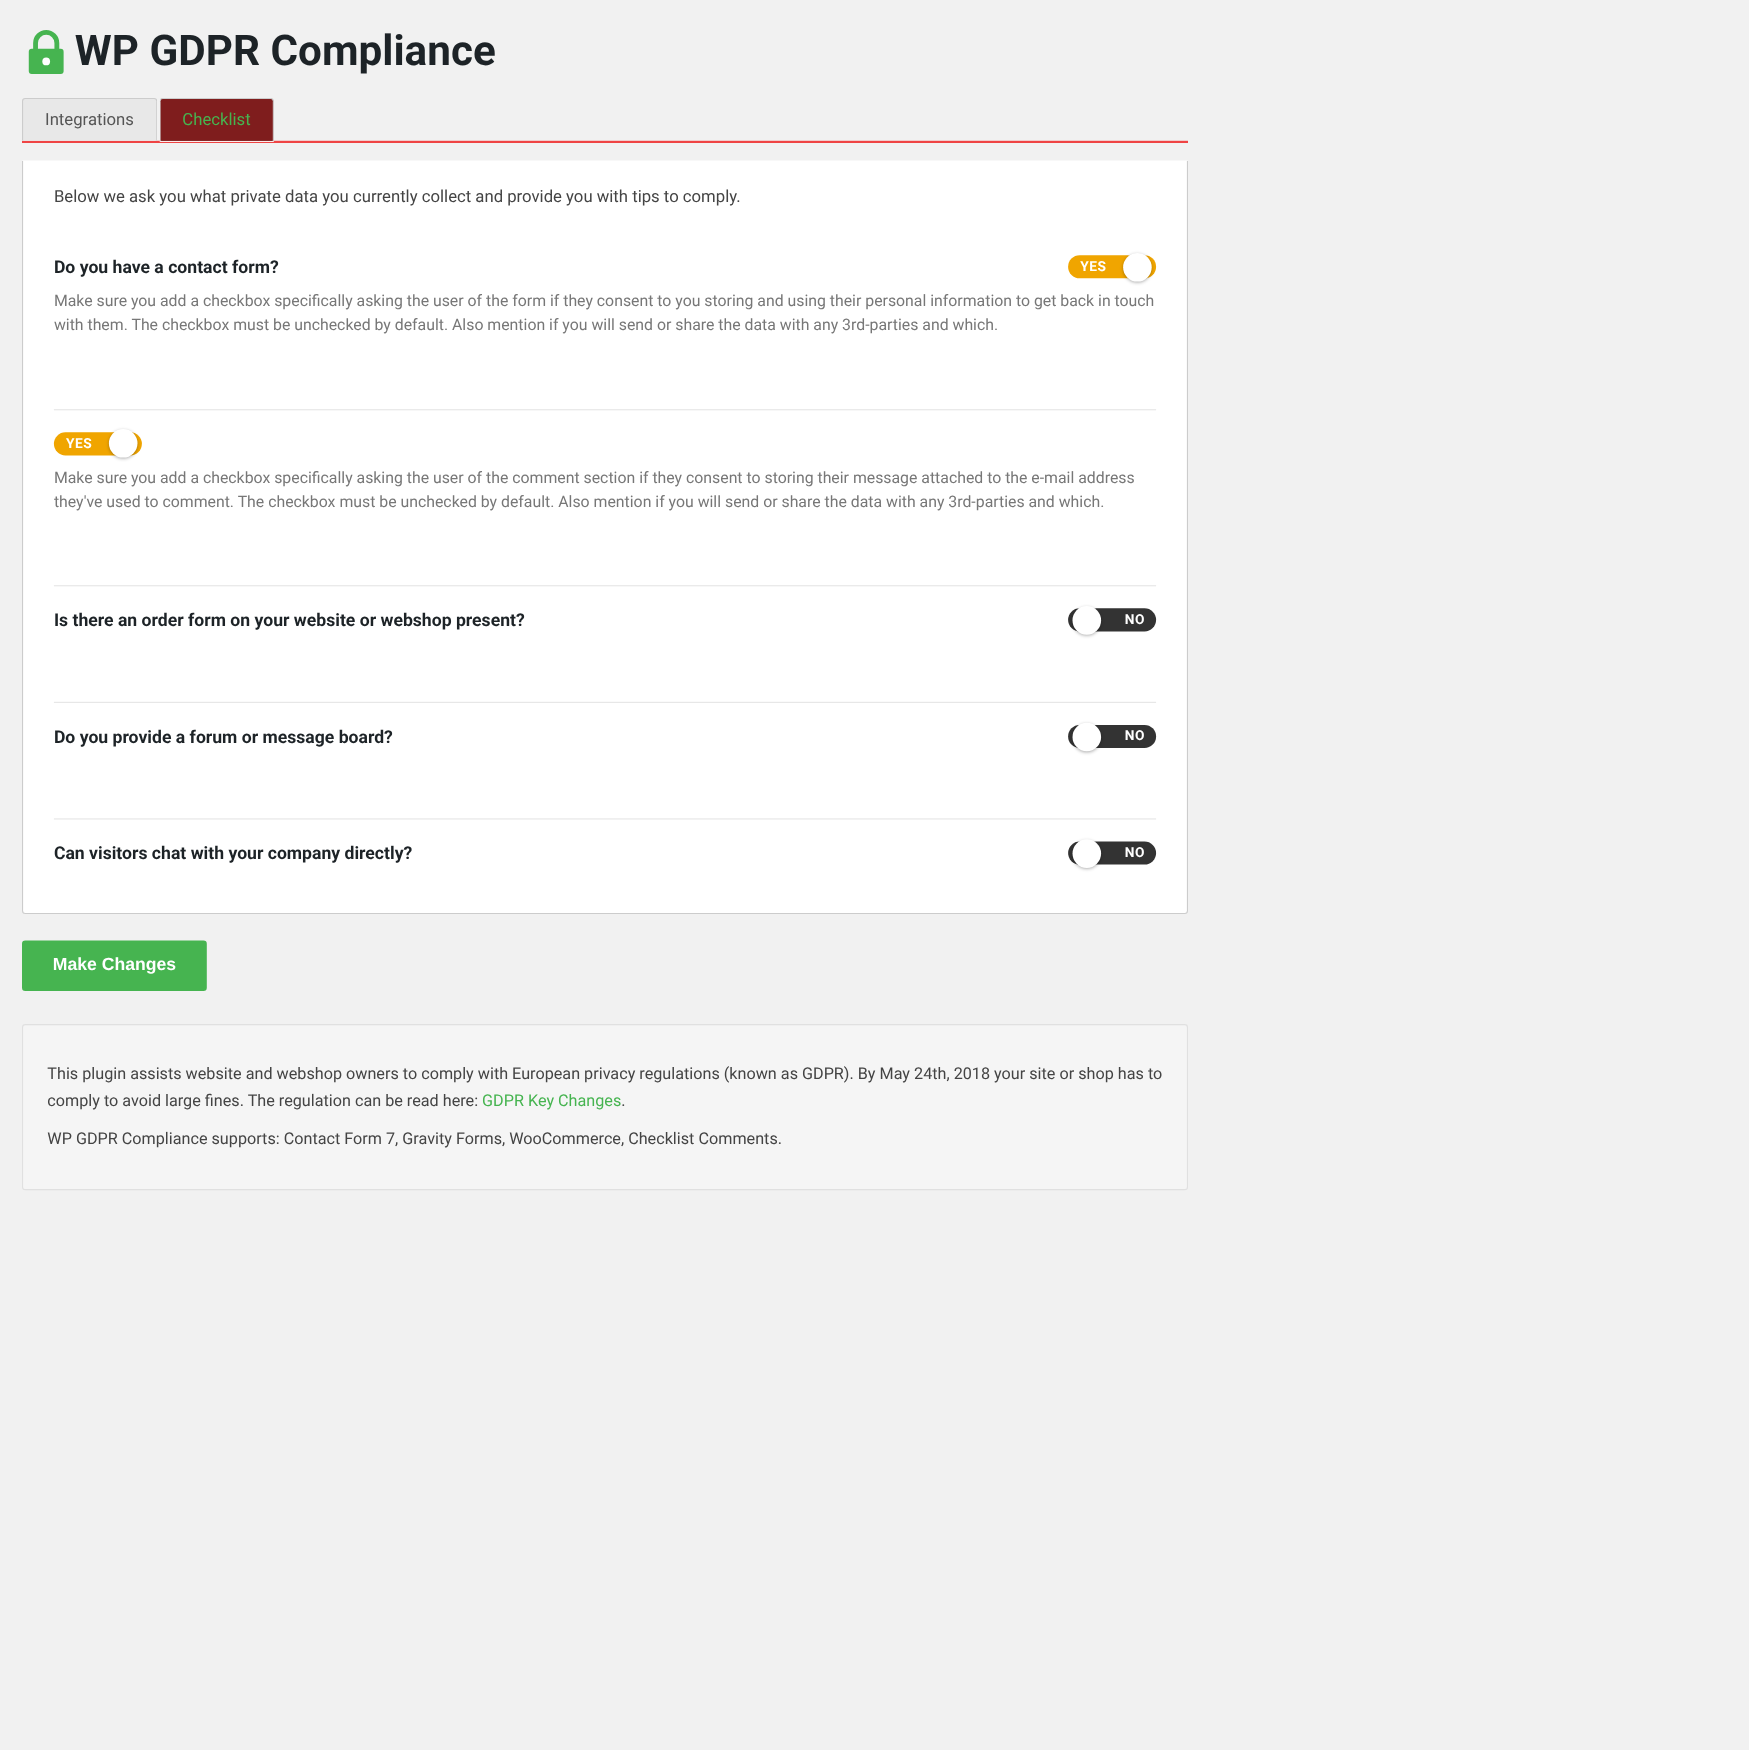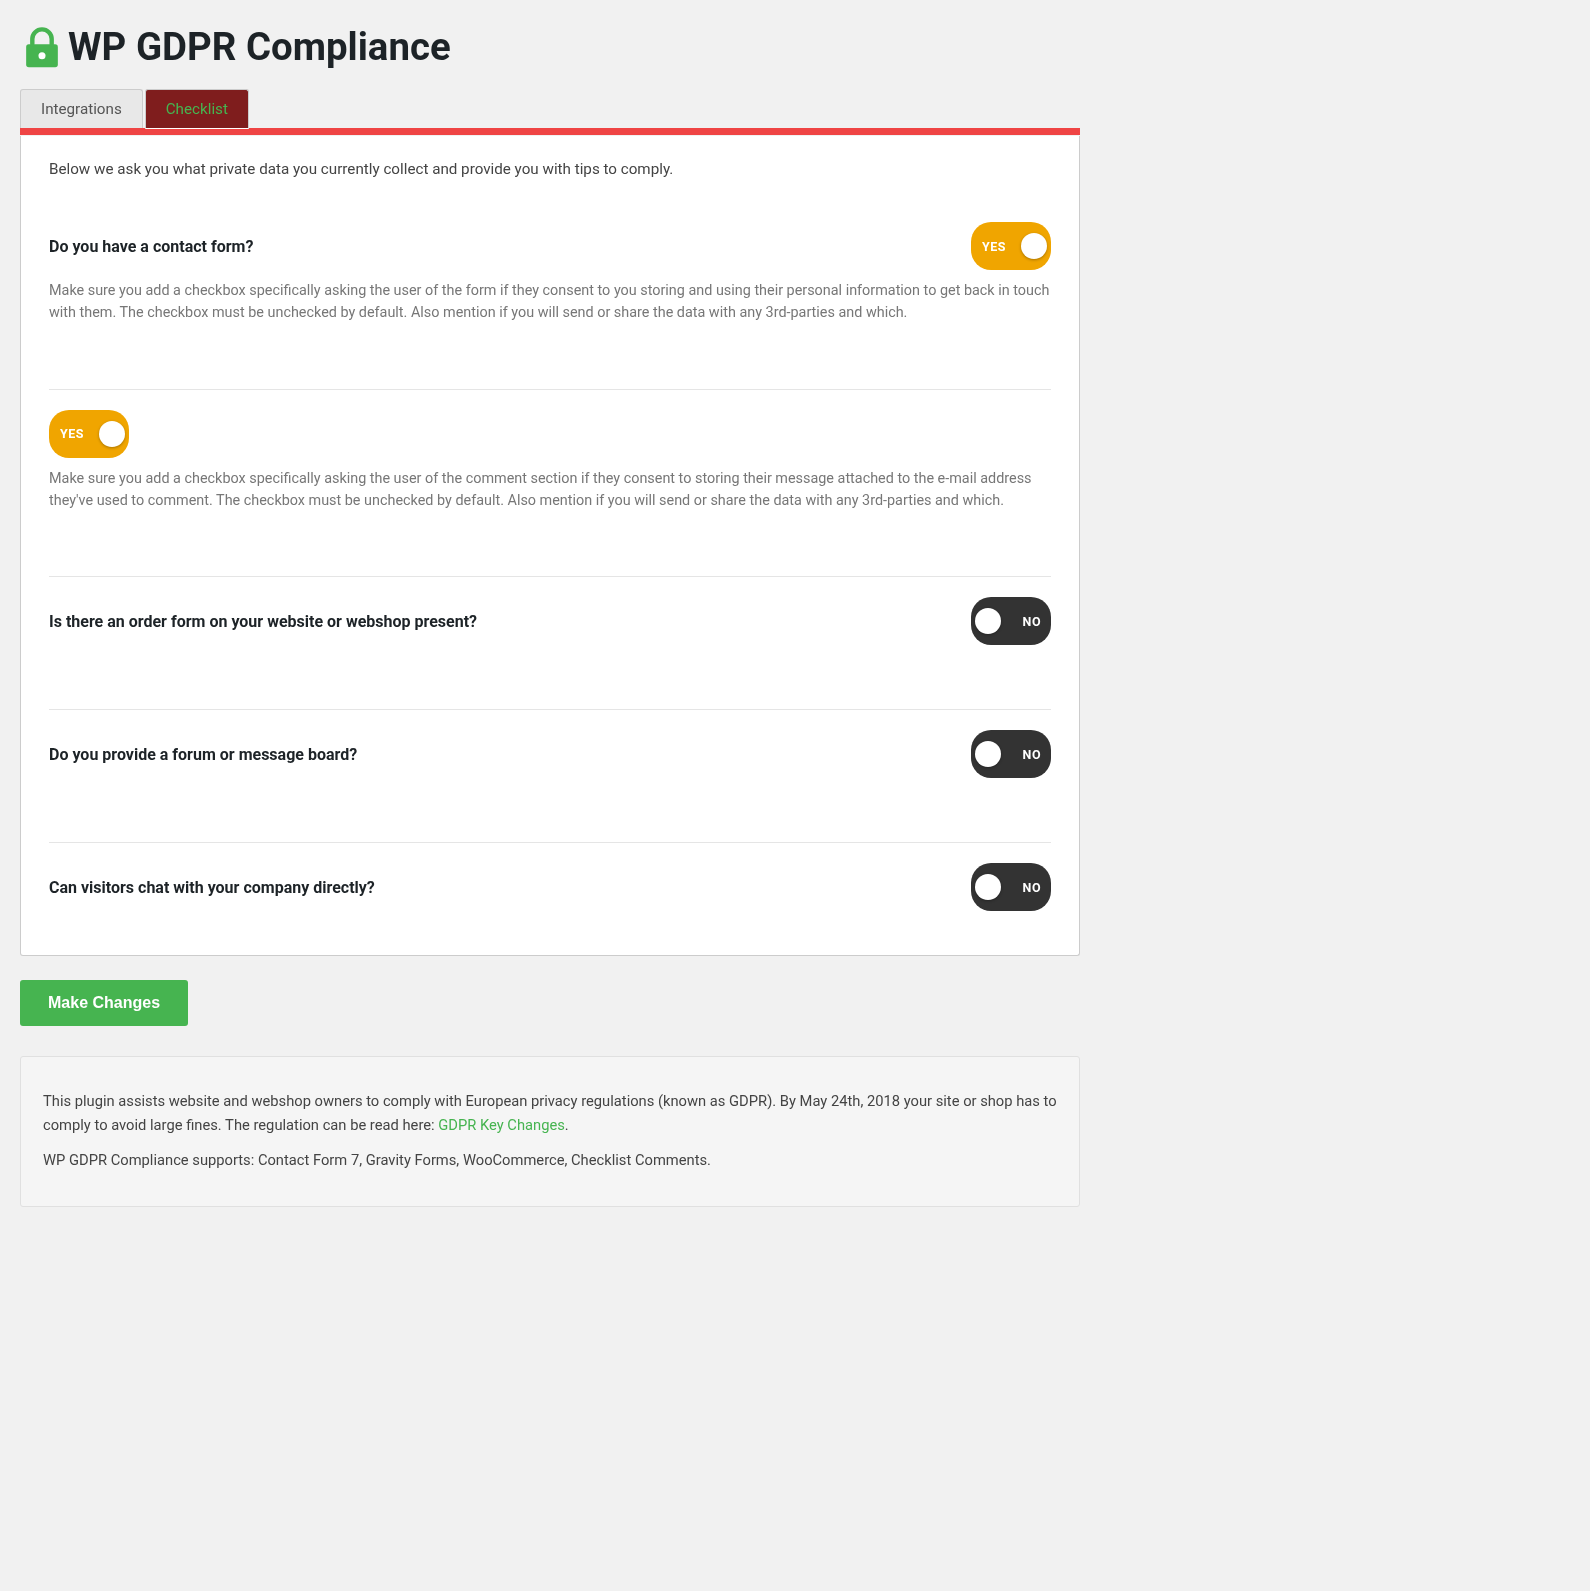--- a/index.html
+++ b/index.html
@@ -25,22 +25,22 @@
 
     .page-title {
       font-size: 2.4rem;
       font-weight: 700;
       color: #1d2327;
     }
 
     
     .tabs {
       display: flex;
-      border-bottom: 7px solid #ef4444;
-      margin-bottom: 1px;
+      border-bottom: 2px solid #ef4444;
+      margin-bottom: 16px;
     }
 
     .tab {
       padding: 10px 20px;
       cursor: pointer;
       font-size: 0.95rem;
       border: 1px solid #ccc;
       border-bottom: none;
       background: #f1f1f1;
       color: #555;
@@ -113,21 +113,21 @@
       display: flex;
       align-items: center;
       flex-shrink: 0;
     }
 
     .toggle {
       position: relative;
       display: inline-flex;
       align-items: center;
       width: 80px;
-      height: 48px;
+      height: 21px;
       border-radius: 20px;
       cursor: pointer;
       user-select: none;
       text-align: center;
     }
 
     .toggle.yes {
       background: #f0a500;
     }
 

